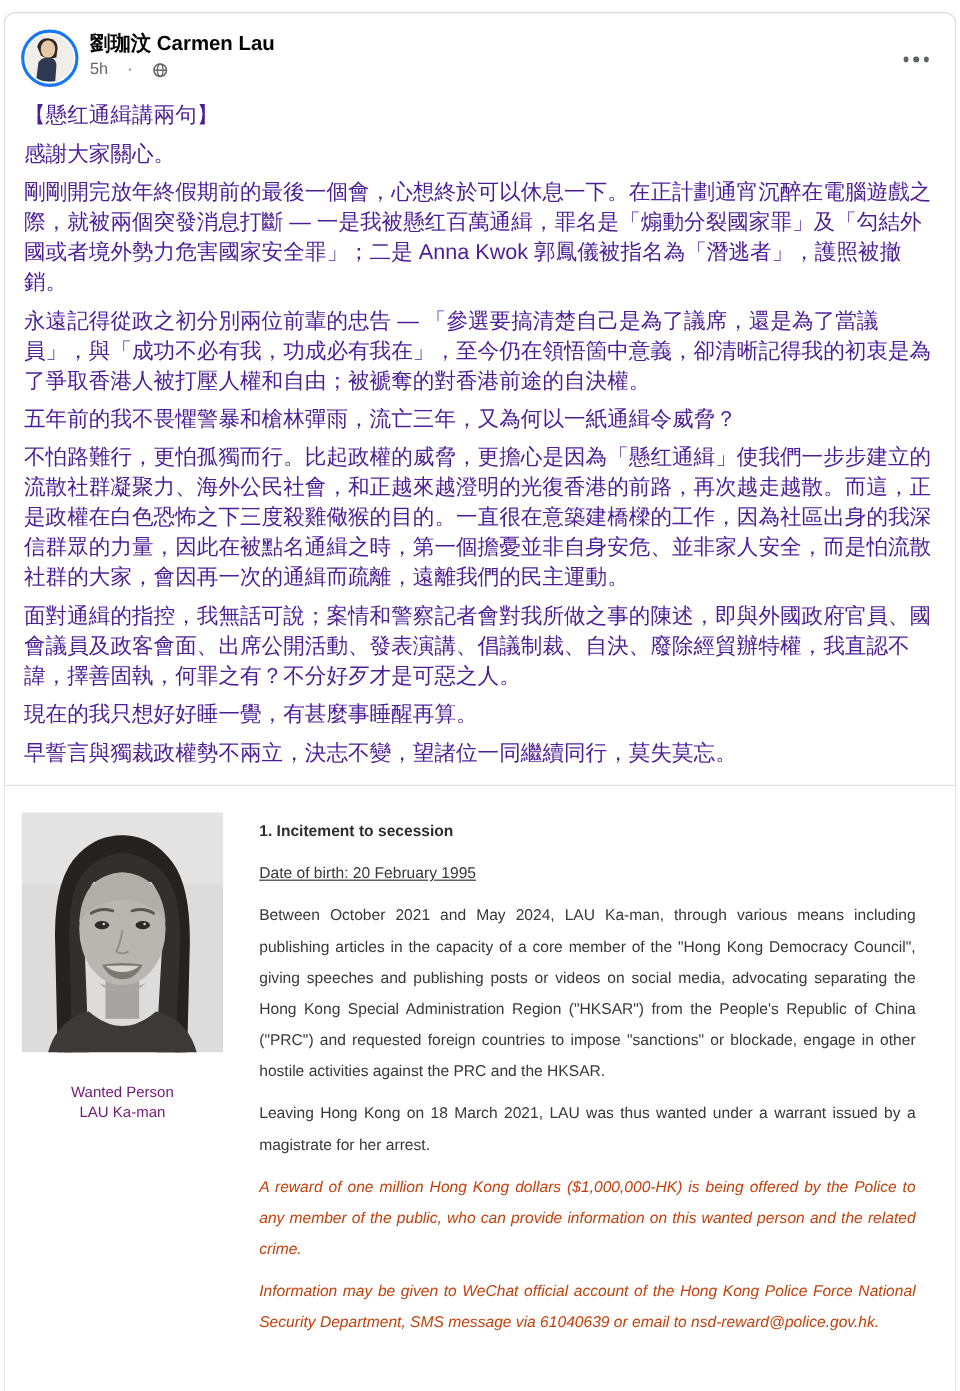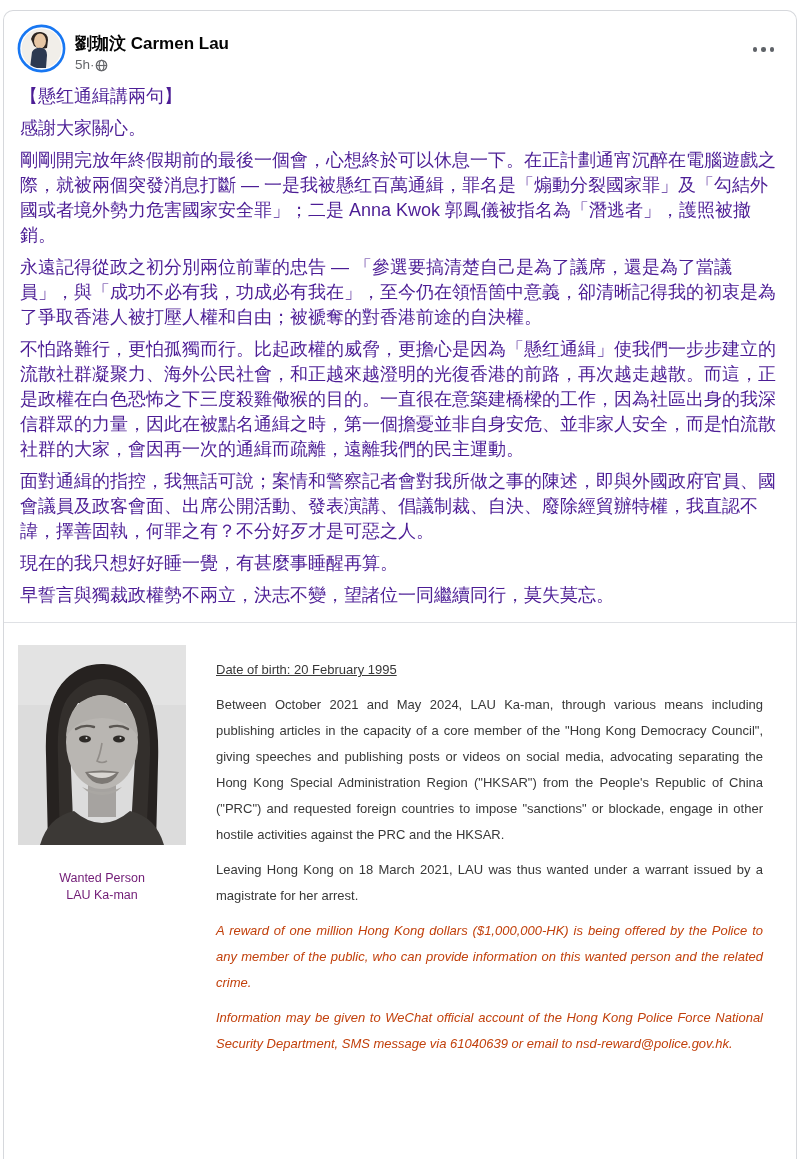--- a/index.html
+++ b/index.html
@@ -10,25 +10,25 @@
     font-family:"Liberation Sans", sans-serif;
     position:relative;
   }
   .card {
     position:absolute; left:3px; top:10px; width:794px; height:1260px;
     background:#ffffff;
     border:1px solid #d6d8dc; border-bottom:none;
     border-radius:10px 10px 0 0;
   }
   
-  .header { display:flex; align-items:flex-end; padding:13px 16px 0 13px; position:relative; }
+  .header { display:flex; align-items:flex-start; padding:13px 16px 0 13px; position:relative; }
   .avatar-wrap { width:49px; height:49px; flex:none; cursor:pointer; }
   .header-text { margin-left:9px; padding-top:3px; }
   .author { font-size:17px; font-weight:bold; color:#050505; line-height:20px; cursor:pointer; }
-  .meta { display:flex; align-items:center; gap:0; margin-top:3px; font-size:13.5px; color:#65676b; line-height:16px; }
+  .meta { display:flex; align-items:center; gap:16px; margin-top:3px; font-size:13.5px; color:#65676b; line-height:16px; }
   .more-btn { position:absolute; right:16px; top:26px; display:flex; gap:4px; padding:10px 6px; cursor:pointer; }
   .more-btn .dot { width:4.5px; height:4.5px; border-radius:50%; background:#5f6368; }
   
   .post-text { padding:11px 16px 4px; font-size:18px; line-height:25px; color:#4c1d95; }
   .post-text p { margin:0 0 7px; }
   
   .attachment {
     border-top:1px solid #dfe1e5; margin-top:3px;
     height:546px; overflow:hidden; background:#ffffff;
     display:flex; gap:30px; padding:22px 33px 0 14px;
@@ -82,20 +82,21 @@
       <span class="dot"></span>
       <span class="dot"></span>
     </div>
   </div>
 
   <div class="post-text">
     <p>【懸红通緝講兩句】</p>
     <p>感謝大家關心。</p>
     <p>剛剛開完放年終假期前的最後一個會，心想終於可以休息一下。在正計劃通宵沉醉在電腦遊戲之際，就被兩個突發消息打斷 — 一是我被懸红百萬通緝，罪名是「煽動分裂國家罪」及「勾結外國或者境外勢力危害國家安全罪」；二是 Anna Kwok 郭鳳儀被指名為「潛逃者」，護照被撤銷。</p>
     <p>永遠記得從政之初分別兩位前輩的忠告 — 「參選要搞清楚自己是為了議席，還是為了當議員」，與「成功不必有我，功成必有我在」，至今仍在領悟箇中意義，卻清晰記得我的初衷是為了爭取香港人被打壓人權和自由；被褫奪的對香港前途的自決權。</p>
+    <p>五年前的我不畏懼警暴和槍林彈雨，流亡三年，又為何以一紙通緝令威脅？</p>
     <p>不怕路難行，更怕孤獨而行。比起政權的威脅，更擔心是因為「懸红通緝」使我們一步步建立的流散社群凝聚力、海外公民社會，和正越來越澄明的光復香港的前路，再次越走越散。而這，正是政權在白色恐怖之下三度殺雞儆猴的目的。一直很在意築建橋樑的工作，因為社區出身的我深信群眾的力量，因此在被點名通緝之時，第一個擔憂並非自身安危、並非家人安全，而是怕流散社群的大家，會因再一次的通緝而疏離，遠離我們的民主運動。</p>
     <p>面對通緝的指控，我無話可說；案情和警察記者會對我所做之事的陳述，即與外國政府官員、國會議員及政客會面、出席公開活動、發表演講、倡議制裁、自決、廢除經貿辦特權，我直認不諱，擇善固執，何罪之有？不分好歹才是可惡之人。</p>
     <p>現在的我只想好好睡一覺，有甚麼事睡醒再算。</p>
     <p>早誓言與獨裁政權勢不兩立，決志不變，望諸位一同繼續同行，莫失莫忘。</p>
   </div>
 
   <div class="attachment">
 
     <div class="photo-col">
       <svg class="photo-frame" viewBox="0 0 168 200">
@@ -127,20 +128,21 @@
 
         <path d="M22 200 Q30 172 56 166 Q70 178 84 178 Q98 178 112 166 Q138 172 146 200 Z" fill="#3c3936"></path>
       </svg>
       <div class="photo-caption">
         <div>Wanted Person</div>
         <div>LAU Ka-man</div>
       </div>
     </div>
 
     <div class="notice-col">
+      <p class="charge">1. Incitement to secession</p>
       <p class="dob">Date of birth: 20 February 1995</p>
       <p class="bodyp">Between October 2021 and May 2024, LAU Ka-man, through various means including publishing articles in the capacity of a core member of the "Hong Kong Democracy Council", giving speeches and publishing posts or videos on social media, advocating separating the Hong Kong Special Administration Region ("HKSAR") from the People's Republic of China ("PRC") and requested foreign countries to impose "sanctions" or blockade, engage in other hostile activities against the PRC and the HKSAR.</p>
       <p class="bodyp">Leaving Hong Kong on 18 March 2021, LAU was thus wanted under a warrant issued by a magistrate for her arrest.</p>
       <p class="redp">A reward of one million Hong Kong dollars ($1,000,000-HK) is being offered by the Police to any member of the public, who can provide information on this wanted person and the related crime.</p>
       <p class="redp">Information may be given to WeChat official account of the Hong Kong Police Force National Security Department, SMS message via 61040639 or email to nsd-reward@police.gov.hk.</p>
 
     </div>
 
   </div>
 

